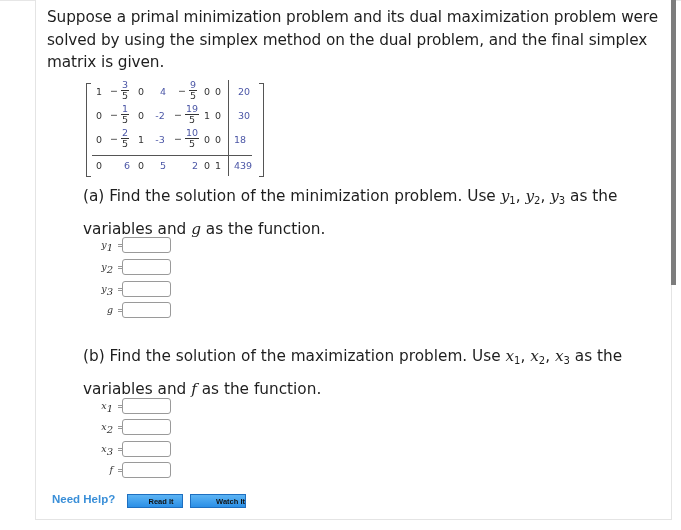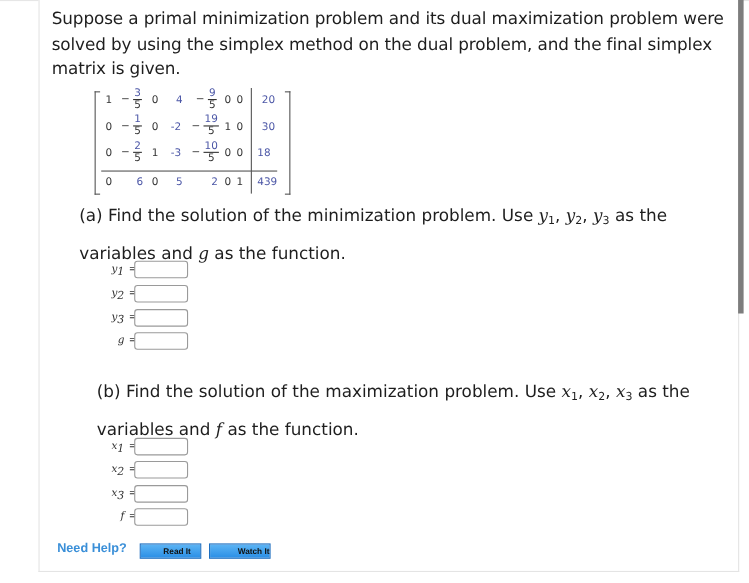--- a/index.html
+++ b/index.html
@@ -34,21 +34,21 @@
   .hbar { position: absolute; left: 6px; top: 75px; width: 160px; height: 1px; background: #555; }
   .cell { position: absolute; text-align: center; line-height: 12px; }
   .blue { color: #4b56a6; }
   .frac { position: absolute; display: flex; align-items: center; }
   .frac .sign { margin-right: 3px; color: #333; }
   .frac .fr { display: inline-flex; flex-direction: column; align-items: center; line-height: 10px; font-size: 9.5px; }
   .frac .num { color: #4b56a6; border-bottom: 1px solid #333; padding: 0 1px; }
   .frac .den { color: #333; }
   
   .part {
-    position: absolute; left: 72px; width: 580px;
+    position: absolute; left: 83px; width: 580px;
     font-size: 15.3px; line-height: 28px; color: #1e1e1e;
   }
   .part i { font-family: "DejaVu Serif", serif; font-style: italic; }
   sub { font-size: 10px; vertical-align: -3px; }
   
   .ans-row { position: absolute; left: 80px; height: 18px; width: 100px; }
   .ans-label {
     position: absolute; right: 55px; top: 2px; font-size: 9.5px; color: #333; white-space: nowrap;
     font-family: "DejaVu Serif", serif; font-style: italic;
   }
@@ -172,21 +172,21 @@
 </div>
 <div class="ans-row" style="top:281px;">
   <span class="ans-label"><span>y</span><sub>3</sub><span class="eq">=</span></span>
   <input class="ans-input" type="text" value="" style="">
 </div>
 <div class="ans-row" style="top:302px;">
   <span class="ans-label"><span>g</span><span class="eq">=</span></span>
   <input class="ans-input" type="text" value="" style="">
 </div>
 
-<div class="part" style="top:342px;margin-left:16px;">
+<div class="part" style="top:342px;">
   <span>(b) Find the solution of the maximization problem. Use </span><i>x</i><sub>1</sub><span>, </span><i>x</i><sub>2</sub><span>, </span><i>x</i><sub>3</sub><span> as the</span><br>
   <span>variables and </span><i>f</i><span> as the function.</span>
 </div>
 
 <div class="ans-row" style="top:398px;">
   <span class="ans-label"><span>x</span><sub>1</sub><span class="eq">=</span></span>
   <input class="ans-input" type="text" value="" style="">
 </div>
 <div class="ans-row" style="top:419px;">
   <span class="ans-label"><span>x</span><sub>2</sub><span class="eq">=</span></span>

